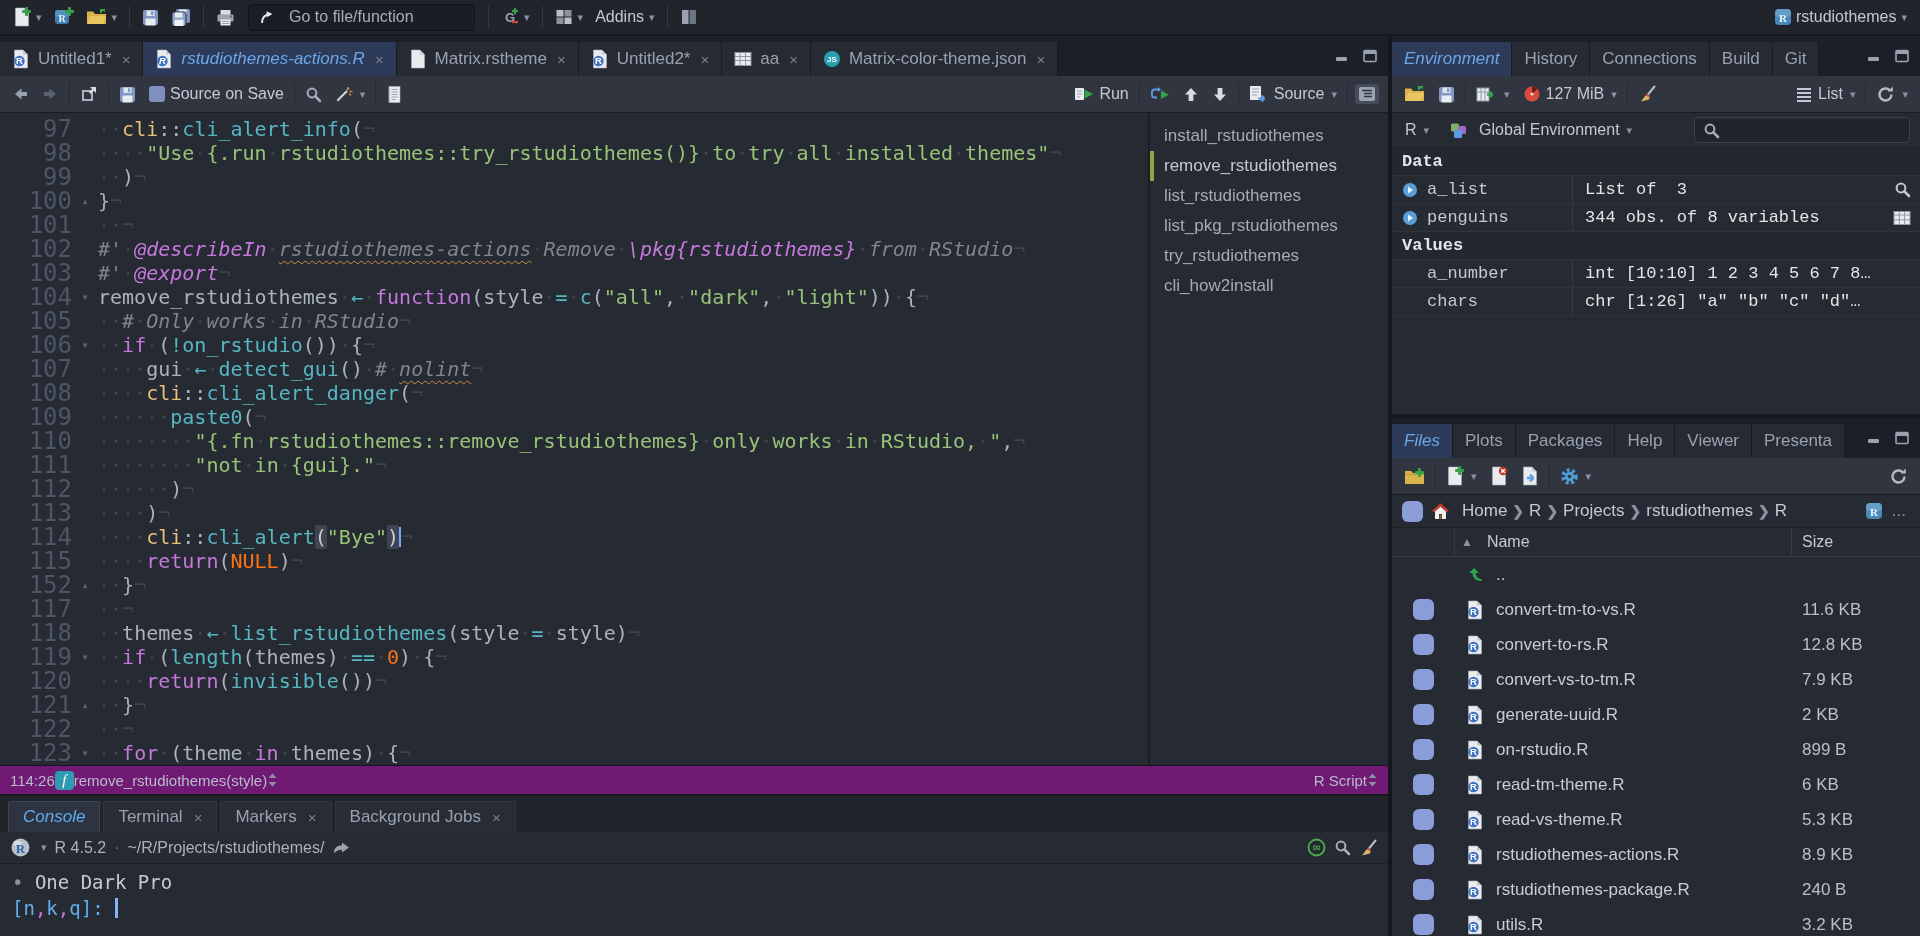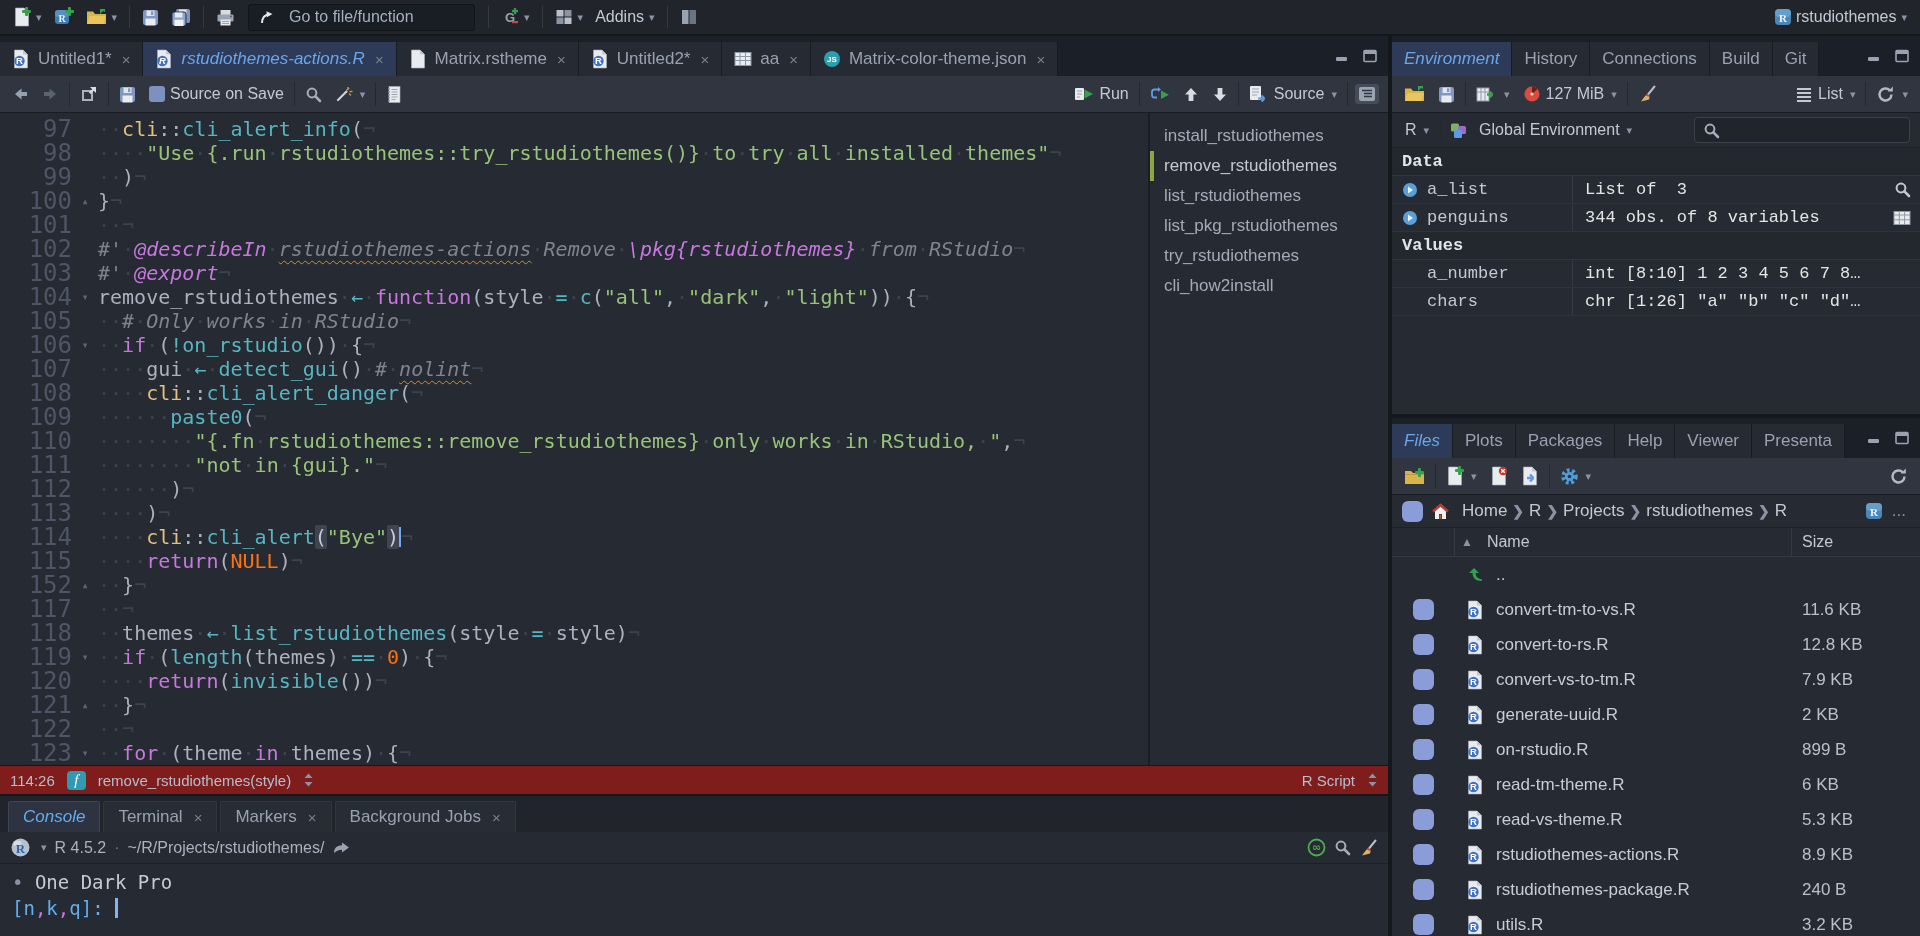--- a/index.html
+++ b/index.html
@@ -46,22 +46,22 @@
   .sc{color:#7f848e;font-style:italic}
   .scu{color:#7f848e;font-style:italic;text-decoration:underline wavy #c8903f 1px;text-underline-offset:4px}
   .sr,.sri{color:#c678dd;font-style:italic}
   .shl{color:#c8cdd5;background:#3e4451;border-radius:2px}
   .ws{color:#3d434e;font-style:normal;text-decoration:none}
   .edcur{display:inline-block;width:2px;height:20px;background:#74a8f5;vertical-align:-3px}
   #outline{width:238px;border-left:2px solid #1a1e24;padding:8px 0;font-size:17px;color:#a4abb8;flex:none}
   .ol-item{padding:3px 12px 3px 10px;border-left:4px solid transparent;line-height:24px;white-space:nowrap}
   .ol-item.active{border-left-color:#8aa83f;color:#c3c9d4}
   
-  #status{height:28px;background:#7f1d1d;border-top:1px solid #14171c;display:flex;align-items:center;
-          font-size:15px;color:#b6bdc9;padding:0 10px;gap:12px;flex:none}
+  #status{height:28px;background:#701a75;border-top:1px solid #14171c;display:flex;align-items:center;
+          font-size:15px;color:#b6bdc9;padding:0 10px;gap:0;flex:none}
   #status .spacer{flex:1}
   .fbadge{width:19px;height:19px;border-radius:4px;background:#2f9bb3;color:#fff;font-style:italic;
           font-family:"Liberation Serif",serif;font-size:15px;display:flex;align-items:center;justify-content:center}
   
   #console{height:140px;border-top:2px solid #14171c;display:flex;flex-direction:column;background:#262a32;flex:none}
   #con-tabs{height:36px;background:#21252b;display:flex;align-items:flex-end;padding-left:8px;gap:3px;flex:none}
   .ctab{height:30px;padding:0 14px;display:flex;align-items:center;gap:9px;font-size:17px;color:#99a1b0;
         background:#272c35;border:1px solid #30363f;border-bottom:none;border-radius:2px 2px 0 0;white-space:nowrap}
   .ctab.active{color:#61afef;font-style:italic;background:#2d3340;border-color:#3d4452}
   #con-toolbar{height:31px;display:flex;align-items:center;padding:0 10px;gap:8px;font-size:16px;
@@ -736,21 +736,21 @@
                 <svg width="18" height="16" viewBox="0 0 18 16" xmlns="http://www.w3.org/2000/svg">
                   <rect x="1" y="1.5" width="16" height="13" fill="#e9ebef" stroke="#8e99a8"></rect>
                   <path d="M1 5h16M1 9.8h16M6.3 1.5v13M11.6 1.5v13" stroke="#8e99a8"></path>
                 </svg>
               </span>
             </span>
           </div>
           <div class="sec">Values</div>
           <div class="erow">
             <span class="ename"><span class="eicon ic"></span><span>a_number</span></span>
-            <span class="eval">int [8:10] 1 2 3 4 5 6 7 8…</span>
+            <span class="eval">int [10:10] 1 2 3 4 5 6 7 8…</span>
             <span class="eact"></span>
           </div>
           <div class="erow">
             <span class="ename"><span class="eicon ic"></span><span>chars</span></span>
             <span class="eval">chr [1:26] "a" "b" "c" "d"…</span>
             <span class="eact"></span>
           </div>
         </div>
     </div>
 

